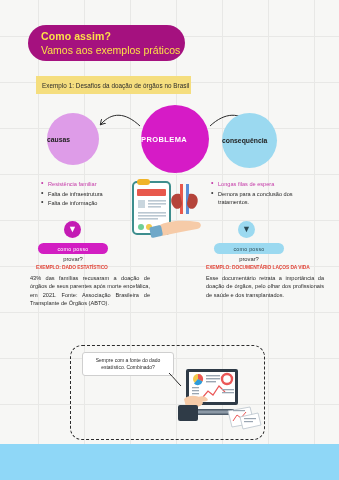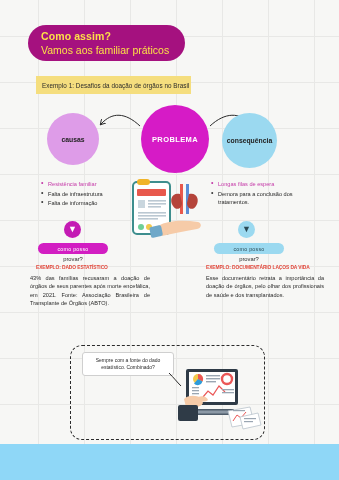--- a/index.html
+++ b/index.html
@@ -33,21 +33,21 @@
     width:155px; height:18px;
     background:#F5DE7E;
     display:flex; align-items:center;
     padding-left:6px;
     font-size:6.3px; color:#2a2a2a; letter-spacing:.05px;
   }
 
   
   .circle{
     position:absolute; border-radius:50%;
-    display:flex; align-items:center; justify-content:center;
+    display:flex; align-items:center; 
     text-align:center;
   }
   .c-causas{
     left:47px; top:113px; width:52px; height:52px;
     background:#DE9CE8;
     font-size:6.8px; font-weight:bold; color:#222;
   }
   .c-problema{
     left:141px; top:105px; width:68px; height:68px;
     background:#D61BC6;
@@ -127,21 +127,21 @@
     background:#8FD7F7;
   }
 
   .illus{ position:absolute; }
 </style>
 </head>
 <body>
 
 <div class="header-pill">
   <div class="line1">Como assim?</div>
-  <div class="line2">Vamos aos familiar práticos</div>
+  <div class="line2">Vamos aos exemplos práticos</div>
 </div>
 
 <div class="example-banner">Exemplo 1: Desafios da doação de órgãos no Brasil</div>
 
 <svg class="arrow-svg" viewBox="0 0 339 480">
   <defs>
     <marker id="ah" markerWidth="6" markerHeight="6" refX="4" refY="3" orient="auto">
       <path d="M0,0 L5,3 L0,6" fill="none" stroke="#2b2b2b" stroke-width="1"></path>
     </marker>
   </defs>

